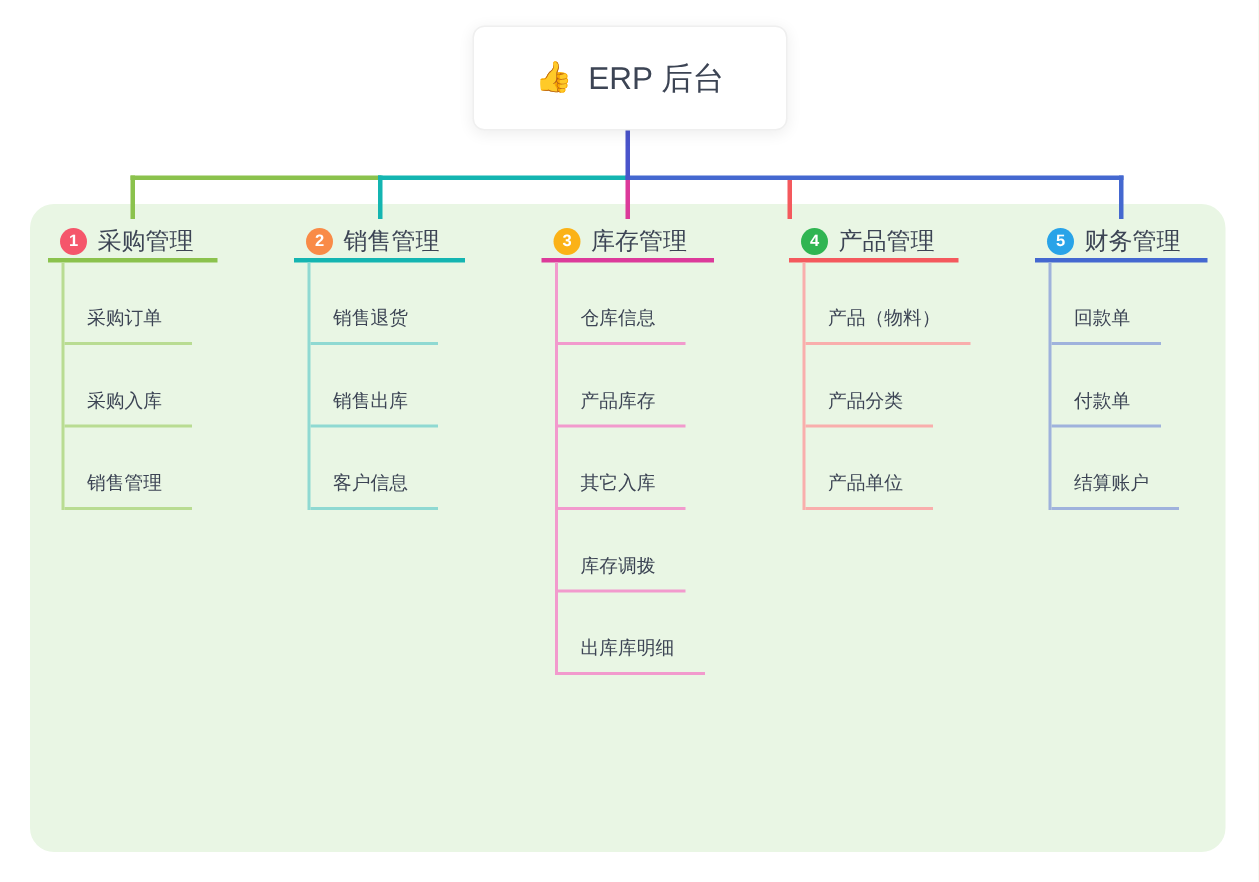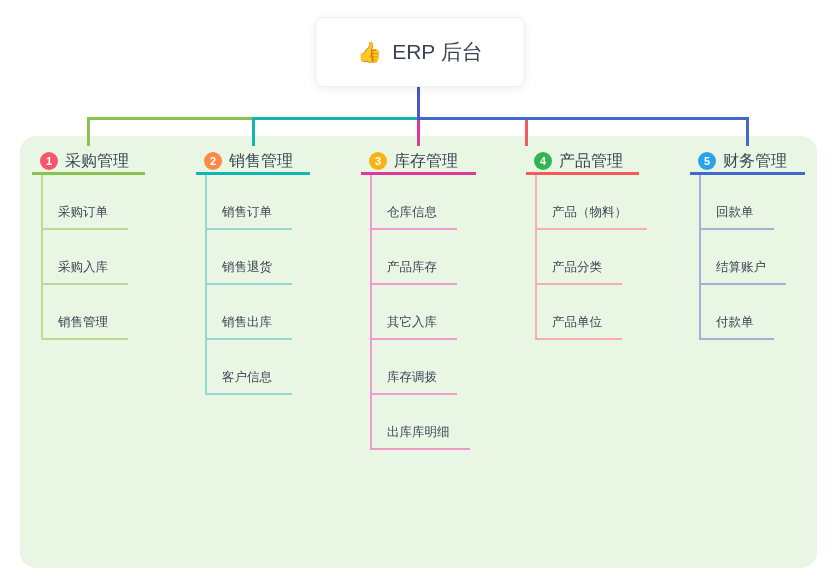--- a/index.html
+++ b/index.html
@@ -83,21 +83,20 @@
       <div class="child">销售管理</div>
     </div>
   </div>
 
   <div class="branch" style="left: 196px; width: 114px; --line: #14B5B1; --lite: #8FD9D2; --badge: #F98B47;">
     <div class="branch-title">
       <span class="badge">2</span>
       <span>销售管理</span>
     </div>
     <div class="children">
-      <div class="child">销售订单</div>
       <div class="child">销售退货</div>
       <div class="child">销售出库</div>
       <div class="child">客户信息</div>
     </div>
   </div>
 
   <div class="branch" style="left: 361px; width: 115px; --line: #DC3A9A; --lite: #F29ACD; --badge: #FBB217;">
     <div class="branch-title">
       <span class="badge">3</span>
       <span>库存管理</span>
@@ -123,18 +122,18 @@
     </div>
   </div>
 
   <div class="branch" style="left: 690px; width: 115px; --line: #4468D0; --lite: #9FB2DC; --badge: #29A3E8;">
     <div class="branch-title">
       <span class="badge">5</span>
       <span>财务管理</span>
     </div>
     <div class="children">
       <div class="child">回款单</div>
+      <div class="child">付款单</div>
       <div class="child">结算账户</div>
-      <div class="child">付款单</div>
     </div>
   </div>
 
 </div>
 
 </body></html>

